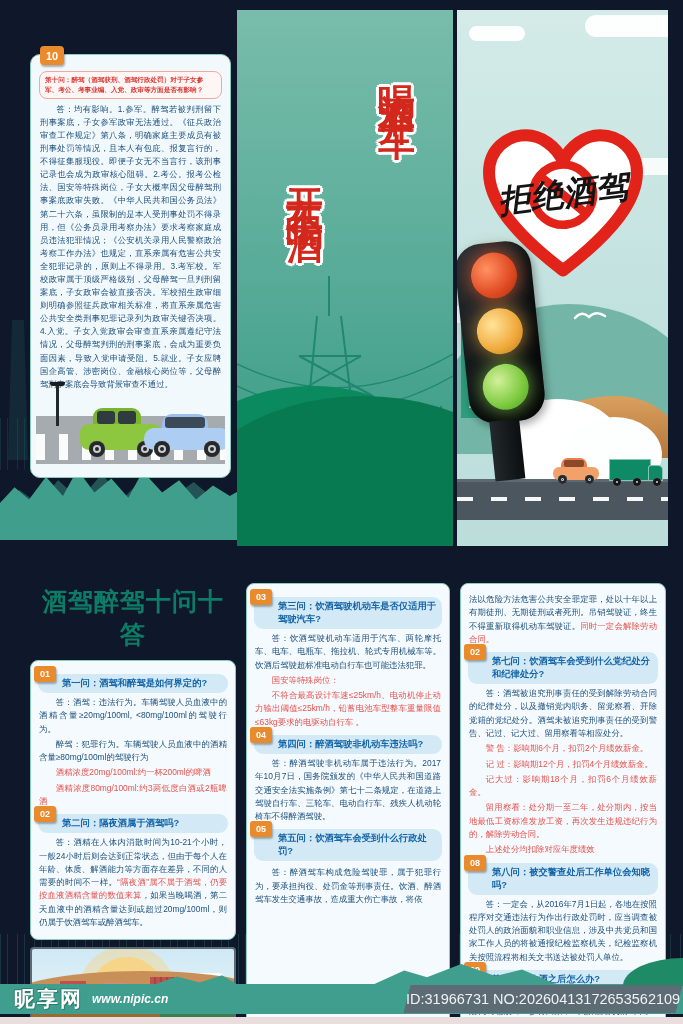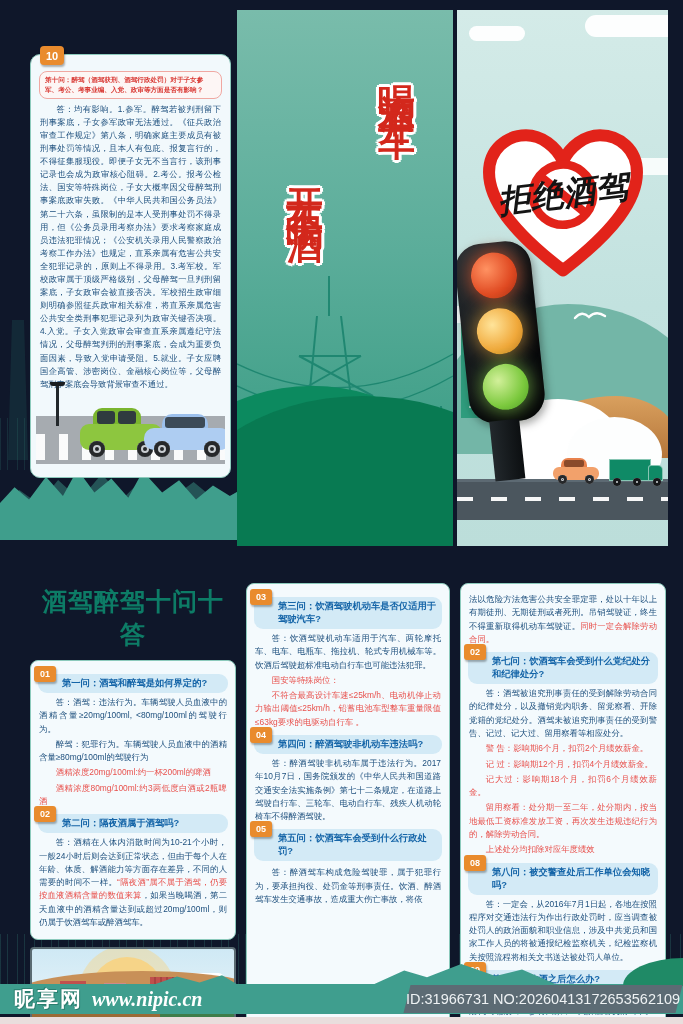--- a/index.html
+++ b/index.html
@@ -144,21 +144,21 @@
   .sdash{position:absolute;bottom:11px;left:8px;width:26px;height:3px;background:#fff;}
   
   .footer{position:absolute;left:0;top:984px;width:683px;height:30px;background:#3f9e8e;}
   .f-mtn1{position:absolute;left:370px;top:-20px;width:190px;height:22px;background:#3f9e8e;
     clip-path:polygon(0 100%,18% 30%,30% 60%,48% 0,66% 55%,80% 25%,100% 100%);}
   .f-mtn2{position:absolute;left:150px;top:-10px;width:90px;height:12px;background:#3f9e8e;
     clip-path:polygon(0 100%,30% 20%,55% 70%,80% 10%,100% 100%);}
   .f-hill-r{position:absolute;right:0;top:-26px;width:60px;height:28px;background:#1f8a66;border-radius:100% 0 0 0;}
   .f-left{position:absolute;left:14px;top:0;height:30px;display:flex;align-items:center;gap:9px;}
   .f-site{color:#fff;font-size:21px;font-weight:900;letter-spacing:2px;text-shadow:1px 1px 0 #2a7d6e,-1px -1px 0 #2a7d6e;}
-  .f-url{color:#fff;font-size:20px;font-weight:bold;font-style:italic;font-family:Liberation Serif, serif;}
+  .f-url{color:#fff;font-size:12px;font-weight:bold;font-style:italic;}
   .idbox{position:absolute;right:4px;top:1px;height:28px;width:272px;background:#5c6b74;
     transform:skewX(-14deg);display:flex;align-items:center;justify-content:center;}
   .idbox span{transform:skewX(14deg);color:#eef2f4;font-size:14.5px;white-space:nowrap;}
   .bottom-stripe{position:absolute;bottom:0;left:0;right:0;height:7px;background:#e9dedd;}
 </style>
 </head>
 <body>
 
 <div class="page">
 

